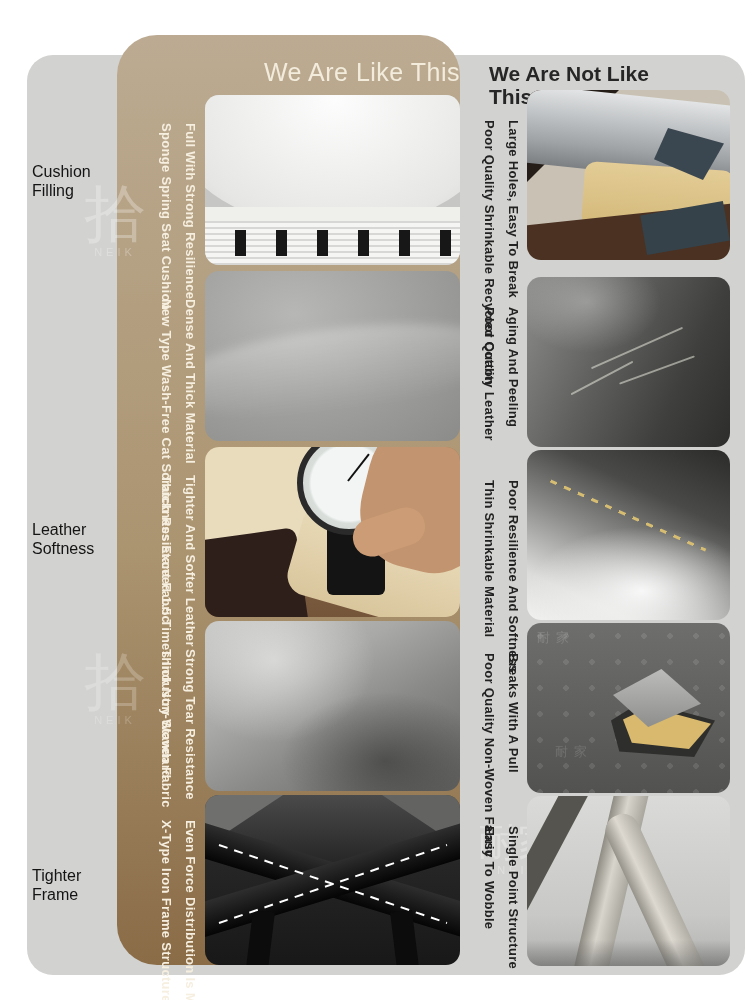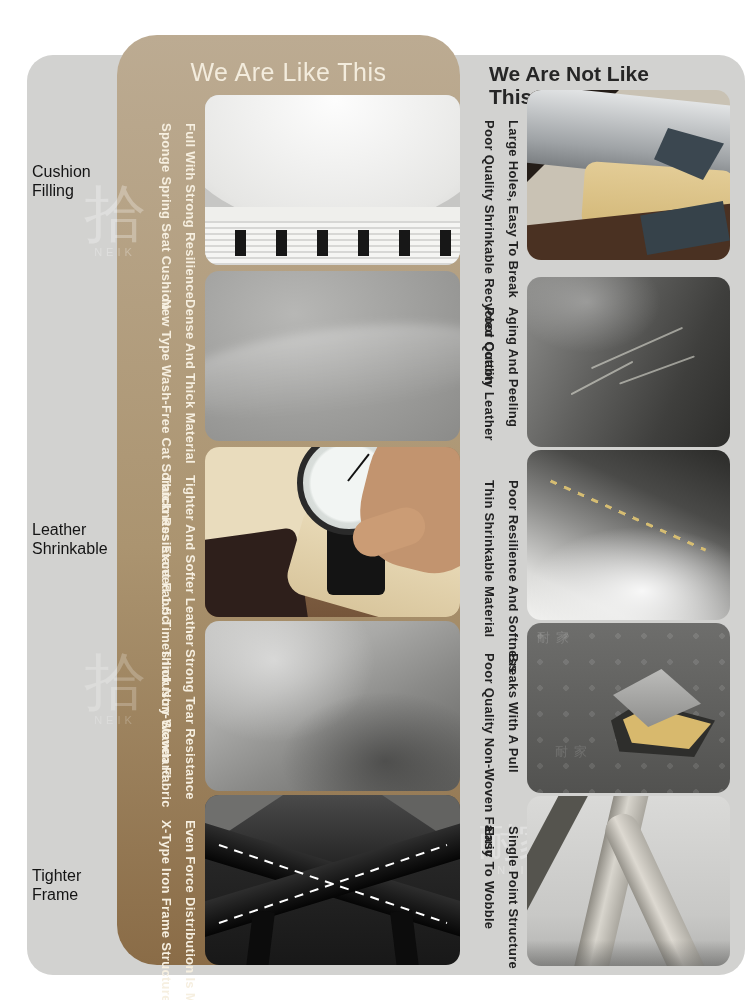--- a/index.html
+++ b/index.html
@@ -2,21 +2,21 @@
 <html><head>
 <meta charset="utf-8">
 <style>
   html,body{margin:0;padding:0}
   body{width:750px;height:1000px;background:#ffffff;position:relative;overflow:hidden;
        font-family:"Liberation Sans",sans-serif;}
   .canvas{position:absolute;inset:0}
   .panel{position:absolute;left:27px;top:55px;width:718px;height:920px;background:#d2d2d0;border-radius:26px}
   .tan{position:absolute;left:117px;top:35px;width:343px;height:930px;border-radius:40px;
        background:linear-gradient(#bcab92 0%,#ab9470 55%,#8a6c47 100%)}
-  .hgood{position:absolute;left:117px;top:58px;width:343px;text-align:center;font-size:25px;
+  .hgood{position:absolute;left:117px;top:58px;width:343px;text-align:right;font-size:25px;
          font-weight:500;color:#f3ecdd;letter-spacing:.5px}
   .hbad{position:absolute;left:489px;top:62px;width:185px;font-size:21px;line-height:23px;
         font-weight:700;color:#262626}
   .cat{position:absolute;left:32px;width:88px;font-size:16px;line-height:19px;font-weight:400;color:#141414}
   .vt{position:absolute;writing-mode:vertical-rl;height:170px;overflow:visible;
       font-size:13px;font-weight:700;letter-spacing:.3px}
   .vt div{white-space:nowrap;line-height:24px}
   .vt.good{color:#f6efe0;left:150px;width:52px}
   .vt.bad{color:#222;left:477px;width:48px}
   .ph{position:absolute;border-radius:14px;overflow:hidden;background:#999}
@@ -151,21 +151,21 @@
   <div class="wm" style="left:84px;top:650px;color:rgba(255,255,255,.22)">
     <span class="ch">拾</span>
     <span class="br">NEIK</span>
   </div>
   <div class="wm" style="left:478px;top:820px;color:rgba(255,255,255,.30)">
     <span class="ch" style="font-size:40px;line-height:44px">耐家</span>
     <span class="br">NEIK</span>
   </div>
 
   <div class="cat" style="top:162px">Cushion Filling</div>
-  <div class="cat" style="top:520px">Leather Shrinkable</div>
+  <div class="cat" style="top:520px">Leather Softness</div>
   <div class="cat" style="top:866px">Tighter Frame</div>
 
   <div class="vt good" style="top:123px">
     <div>Full With Strong Resilience</div>
     <div>Sponge Spring Seat Cushion</div>
   </div>
   <div class="ph phL l1" style="top:95px">
     <div class="cush"></div>
     <div class="felt"></div>
     <div class="spr"></div>

